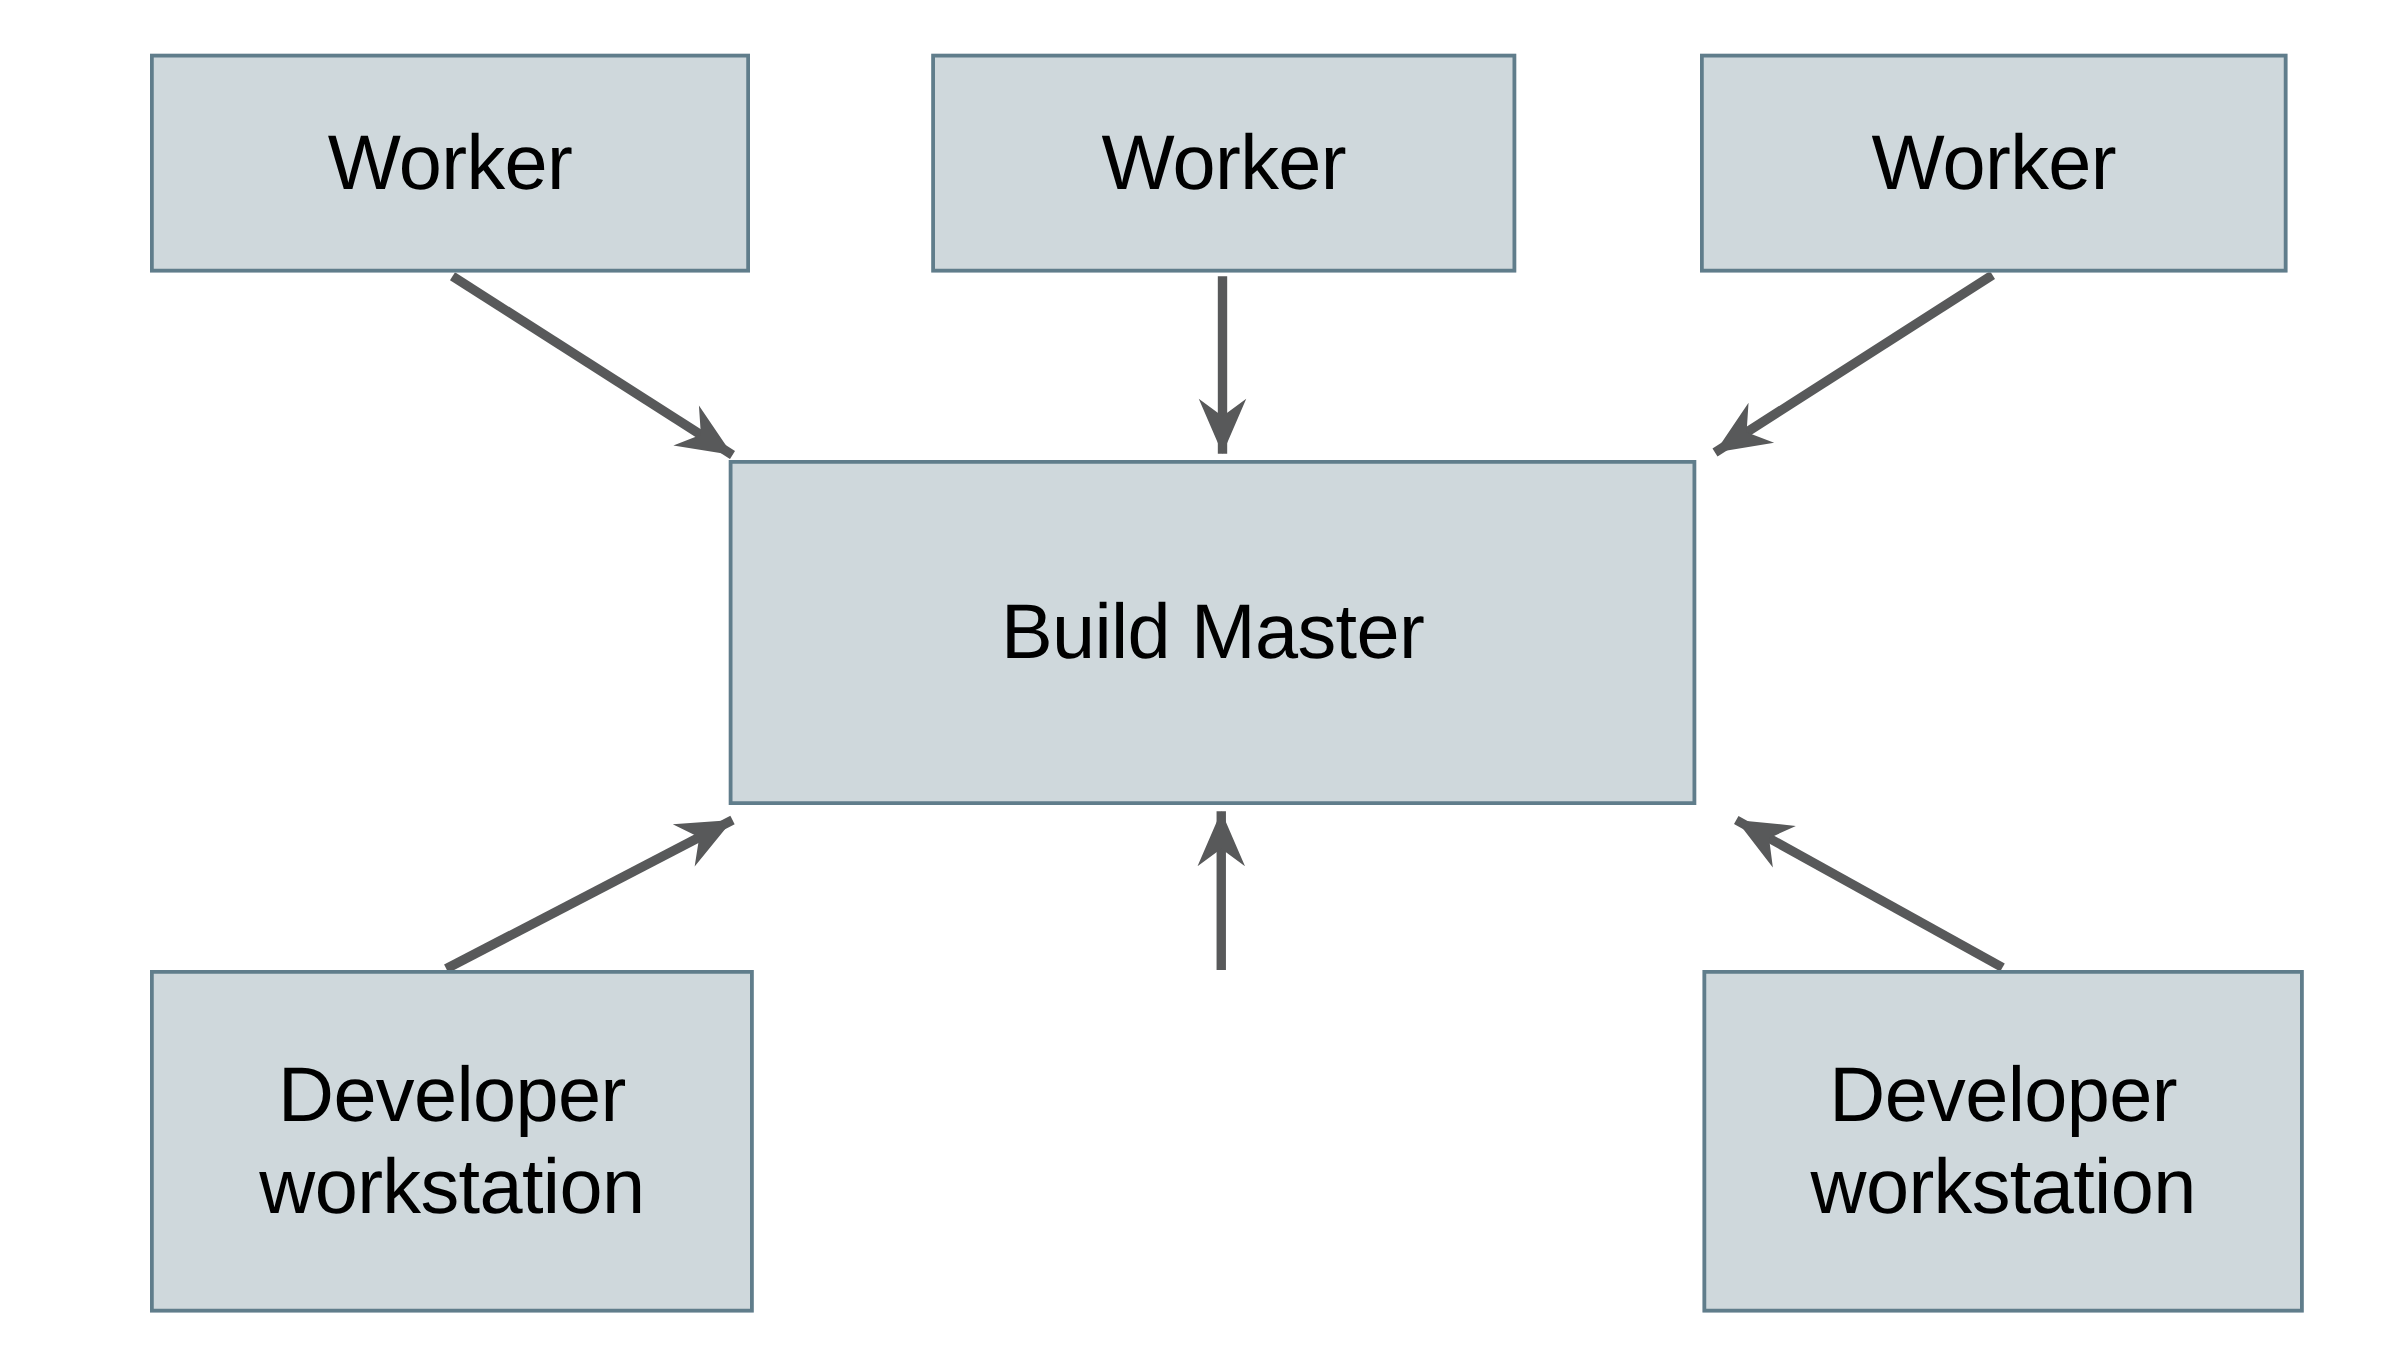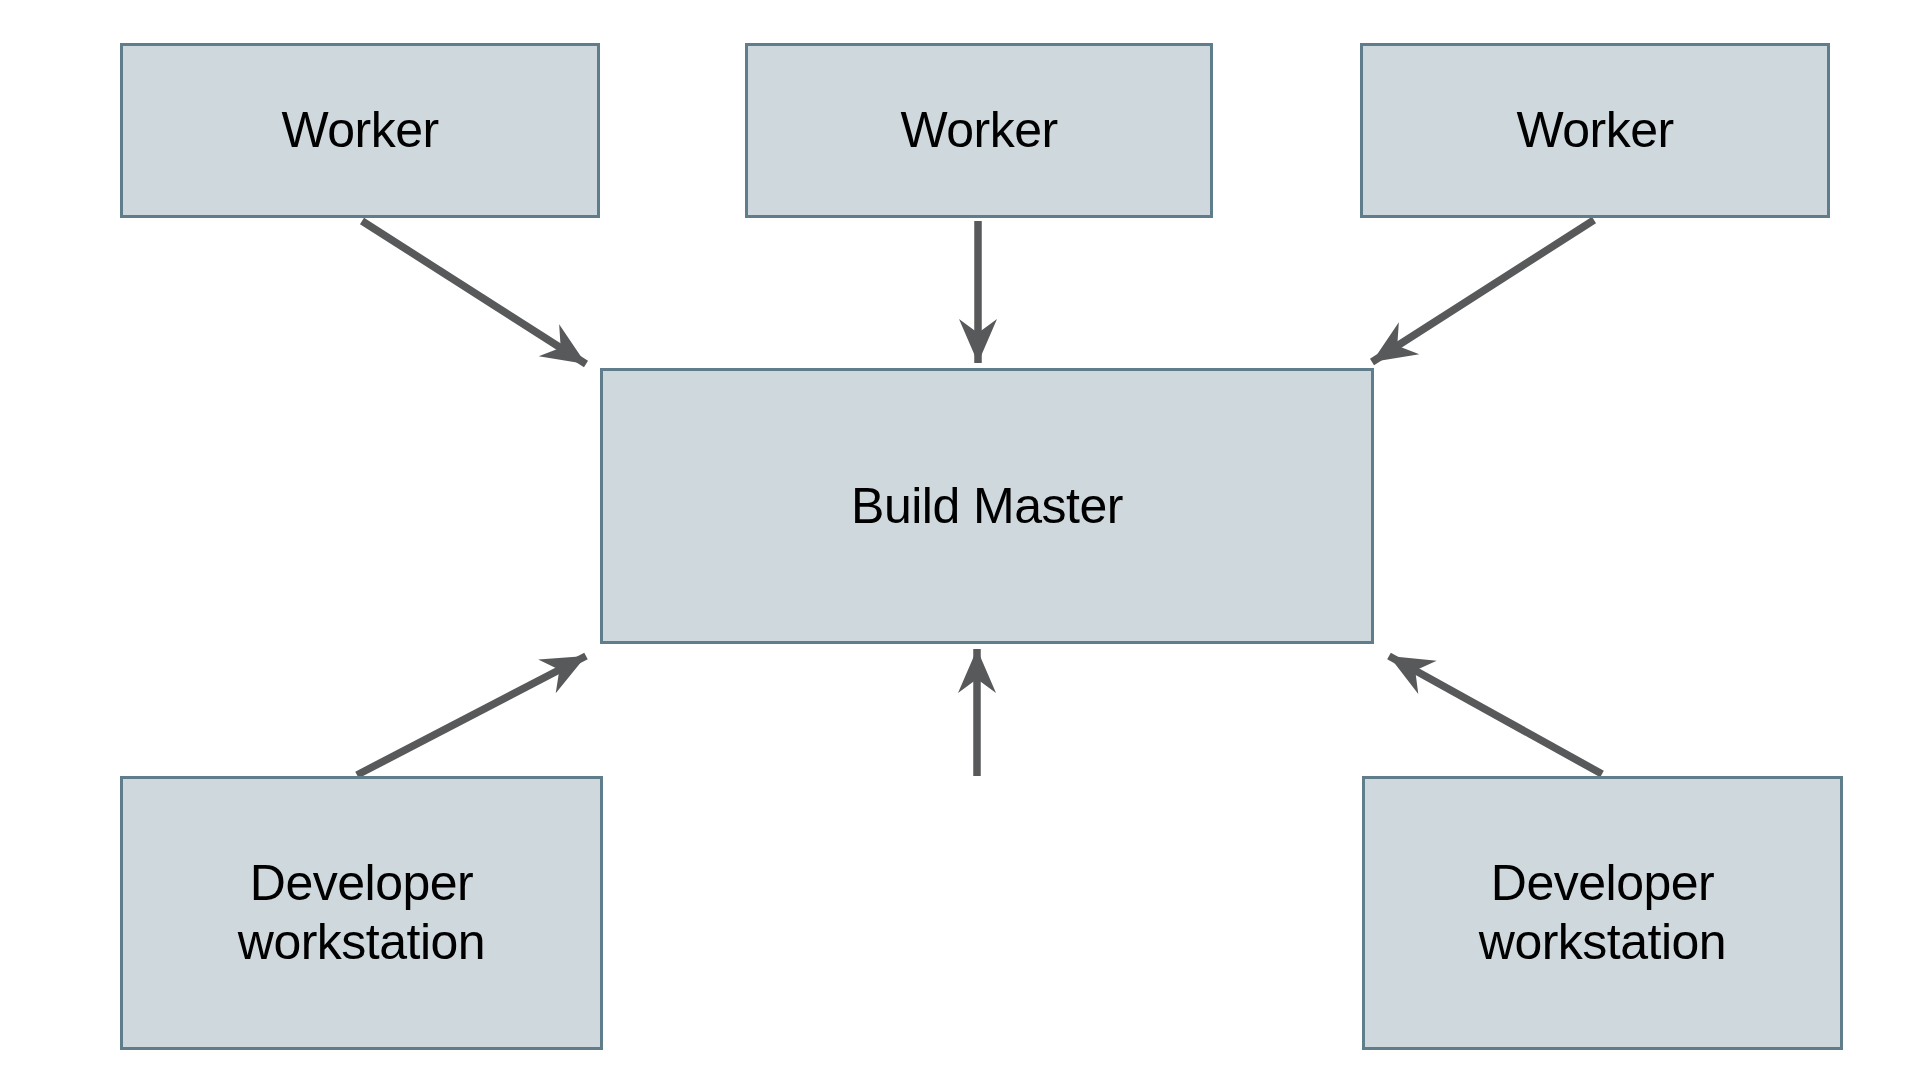--- a/index.html
+++ b/index.html
@@ -38,21 +38,21 @@
   }
   .node {
     position: absolute;
     background: var(--node-fill);
     border: 3px solid var(--node-border);
     display: flex;
     align-items: center;
     justify-content: center;
     text-align: center;
     color: var(--text-color);
-    font-size: 50px;
+    font-size: 62px;
     line-height: 1.18;
     letter-spacing: -0.5px;
     padding: 0 18px;
   }
   .node .label { display: block; }
 </style>
 </head>
 <body>
 
 <div class="canvas">
@@ -77,21 +77,21 @@
   </div>
 
   <div class="node" style="left:745px; top:43px; width:468px; height:175px;">
     <span class="label">Worker</span>
   </div>
 
   <div class="node" style="left:1360px; top:43px; width:470px; height:175px;">
     <span class="label">Worker</span>
   </div>
 
-  <div class="node" style="left:600px; top:368px; width:774px; height:276px;">
+  <div class="node" style="left:583px; top:368px; width:774px; height:276px;">
     <span class="label">Build Master</span>
   </div>
 
   <div class="node" style="left:120px; top:776px; width:483px; height:274px;">
     <span class="label">Developer workstation</span>
   </div>
 
 
   <div class="node" style="left:1362px; top:776px; width:481px; height:274px;">
     <span class="label">Developer workstation</span>

